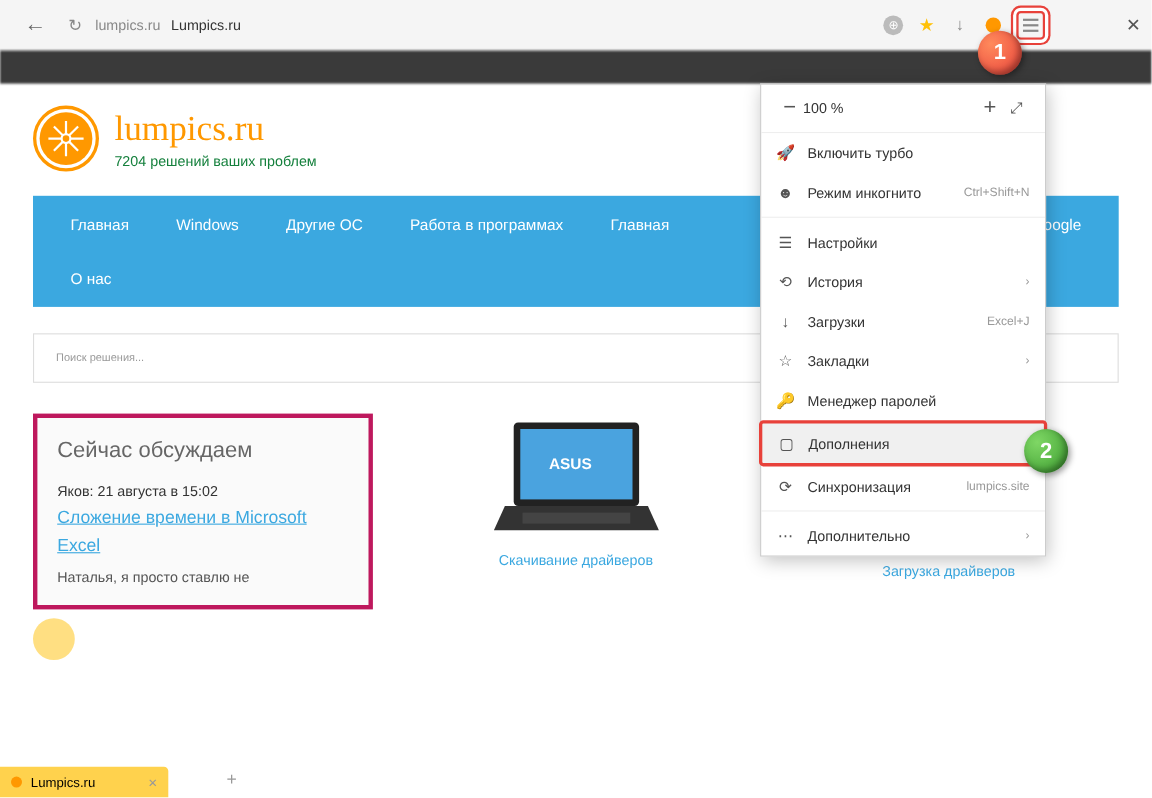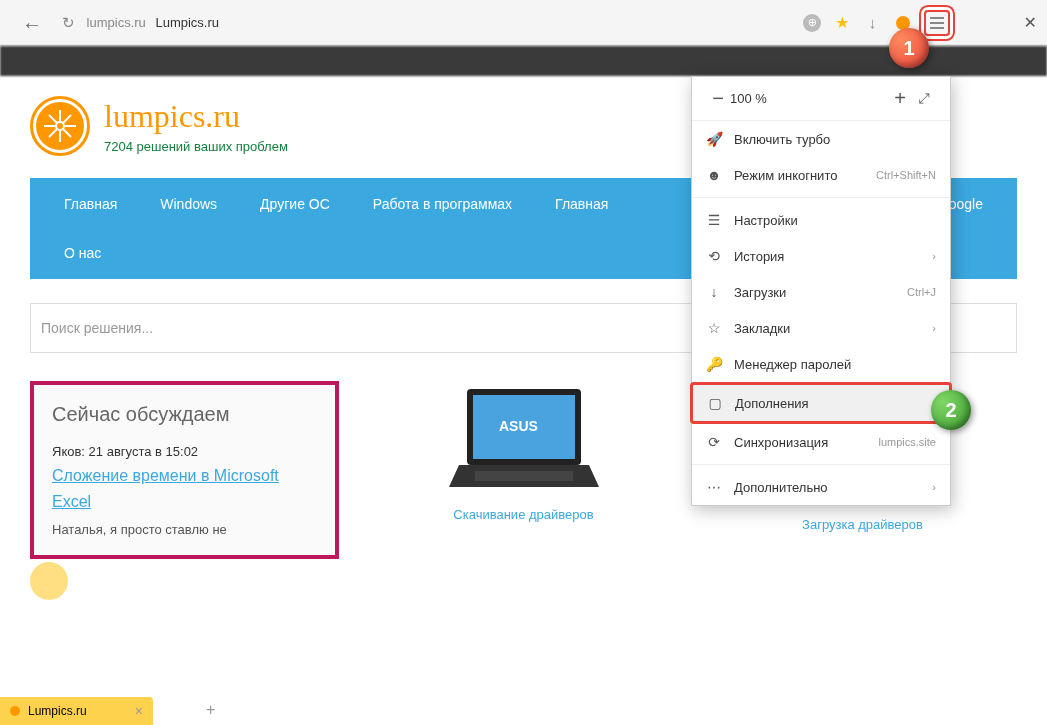--- a/index.html
+++ b/index.html
@@ -20,21 +20,21 @@
 .dimtabs{height:30px;background:#3a3a3a;filter:blur(1px)}
 .content{background:#fff;padding:20px 30px}
 .logo-row{display:flex;align-items:center;gap:14px;margin-bottom:22px}
 .logo{width:60px;height:60px;border:3px solid #ff9800;border-radius:50%;display:flex;align-items:center;justify-content:center;position:relative}
 .logo::before{content:'';width:48px;height:48px;background:#ff9800;border-radius:50%;position:absolute}
 .logo svg{position:relative;z-index:1}
 .site-title{color:#ff9800;font-size:32px;font-weight:400;font-family:Georgia,serif}
 .site-sub{color:#15803d;font-size:13px;margin-top:4px}
 .navbar{background:#3ba8e0;padding:0 20px;display:flex;flex-wrap:wrap;gap:15px}
 .navbar a{color:#fff;font-size:14px;padding:18px 14px;text-decoration:none;display:inline-block}
-.search{margin-top:24px;border:1px solid #ddd;padding:16px 10px;color:#999;font-size:14px}
+.search{margin-top:24px;border:1px solid #ddd;padding:16px 20px;color:#999;font-size:10px}
 .cards{display:flex;gap:30px;margin-top:28px}
 .card{flex:1}
 .card-box{background:#fafafa;border:4px solid #be185d;padding:18px}
 .card-title{color:#666;font-size:20px;margin-bottom:18px}
 .comment-author{font-size:13px;color:#333;margin-bottom:4px}
 .comment-link{color:#3ba8e0;font-size:16px;text-decoration:underline;line-height:1.6}
 .comment-text{color:#555;font-size:13px;margin-top:8px}
 .laptop-img{width:170px;height:120px;margin:0 auto;display:block}
 .printer-img{width:150px;height:130px;margin:0 auto;display:block}
 .card-link{color:#3ba8e0;font-size:13px;text-align:center;display:block;margin-top:6px}
@@ -172,21 +172,21 @@
       <span>Настройки</span>
     </div>
   <div class="menu-item">
       <span class="mi-ico">⟲</span>
       <span>История</span>
       <span class="mi-short">›</span>
     </div>
   <div class="menu-item">
       <span class="mi-ico">↓</span>
       <span>Загрузки</span>
-      <span class="mi-short">Ctrl+J</span>
+      <span class="mi-short">Excel+J</span>
     </div>
   <div class="menu-item">
       <span class="mi-ico">☆</span>
       <span>Закладки</span>
       <span class="mi-short">›</span>
     </div>
   <div class="menu-item">
       <span class="mi-ico">🔑</span>
       <span>Менеджер паролей</span>
     </div>

